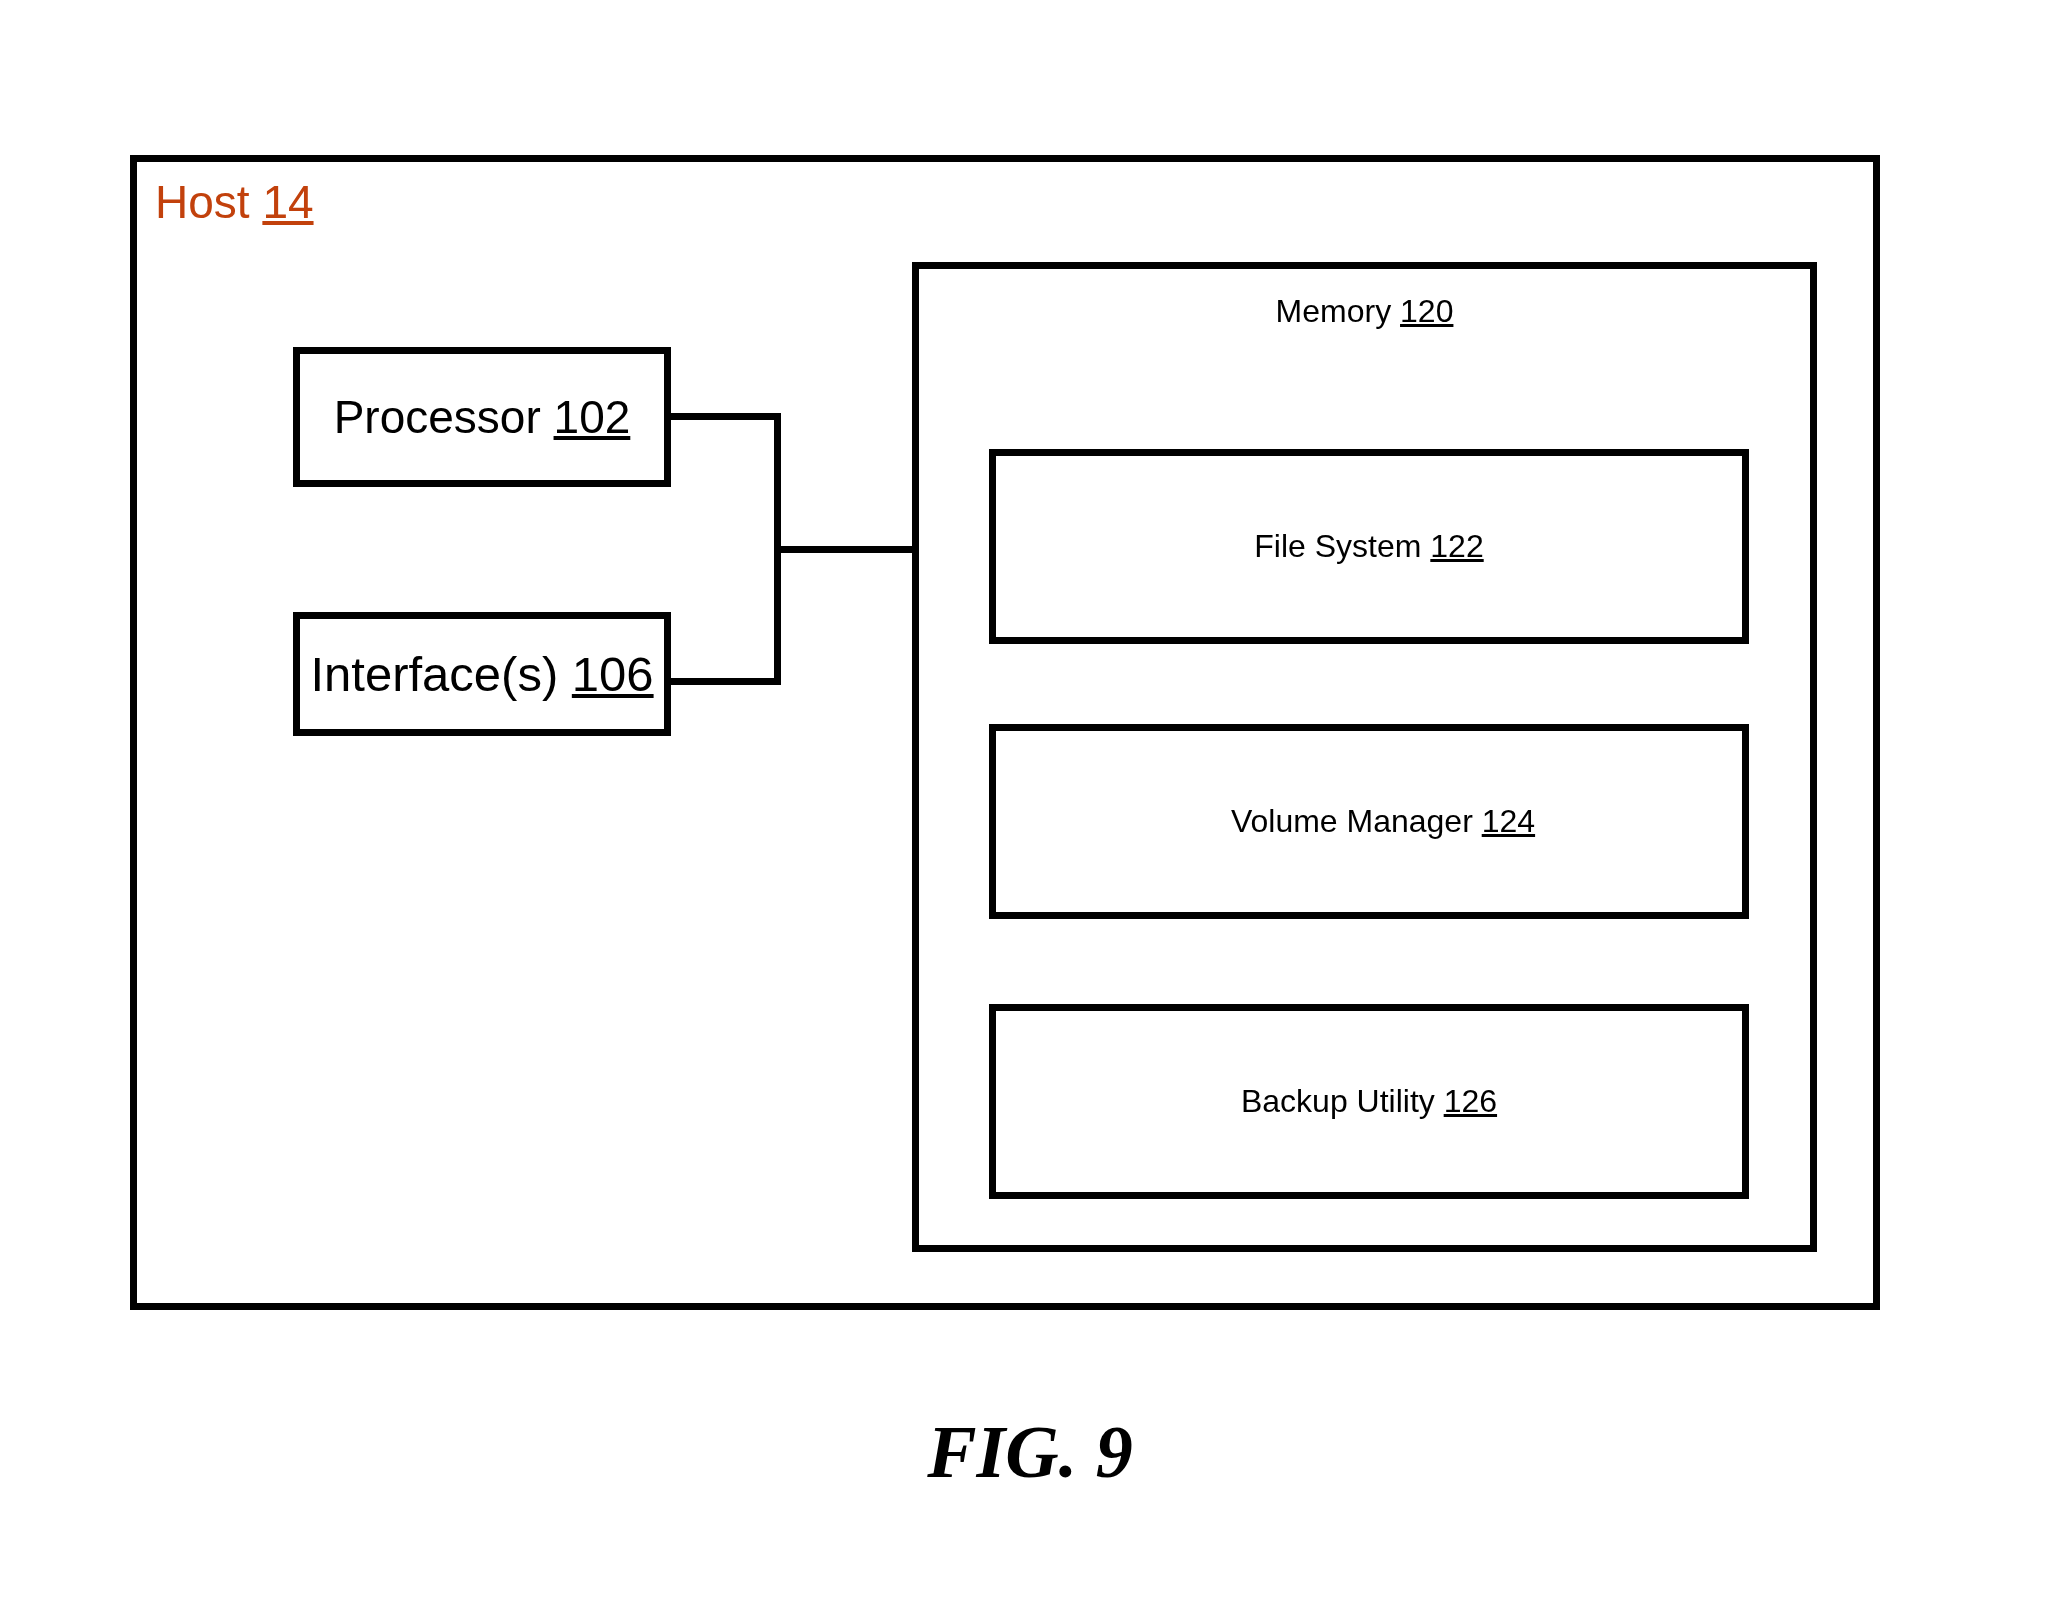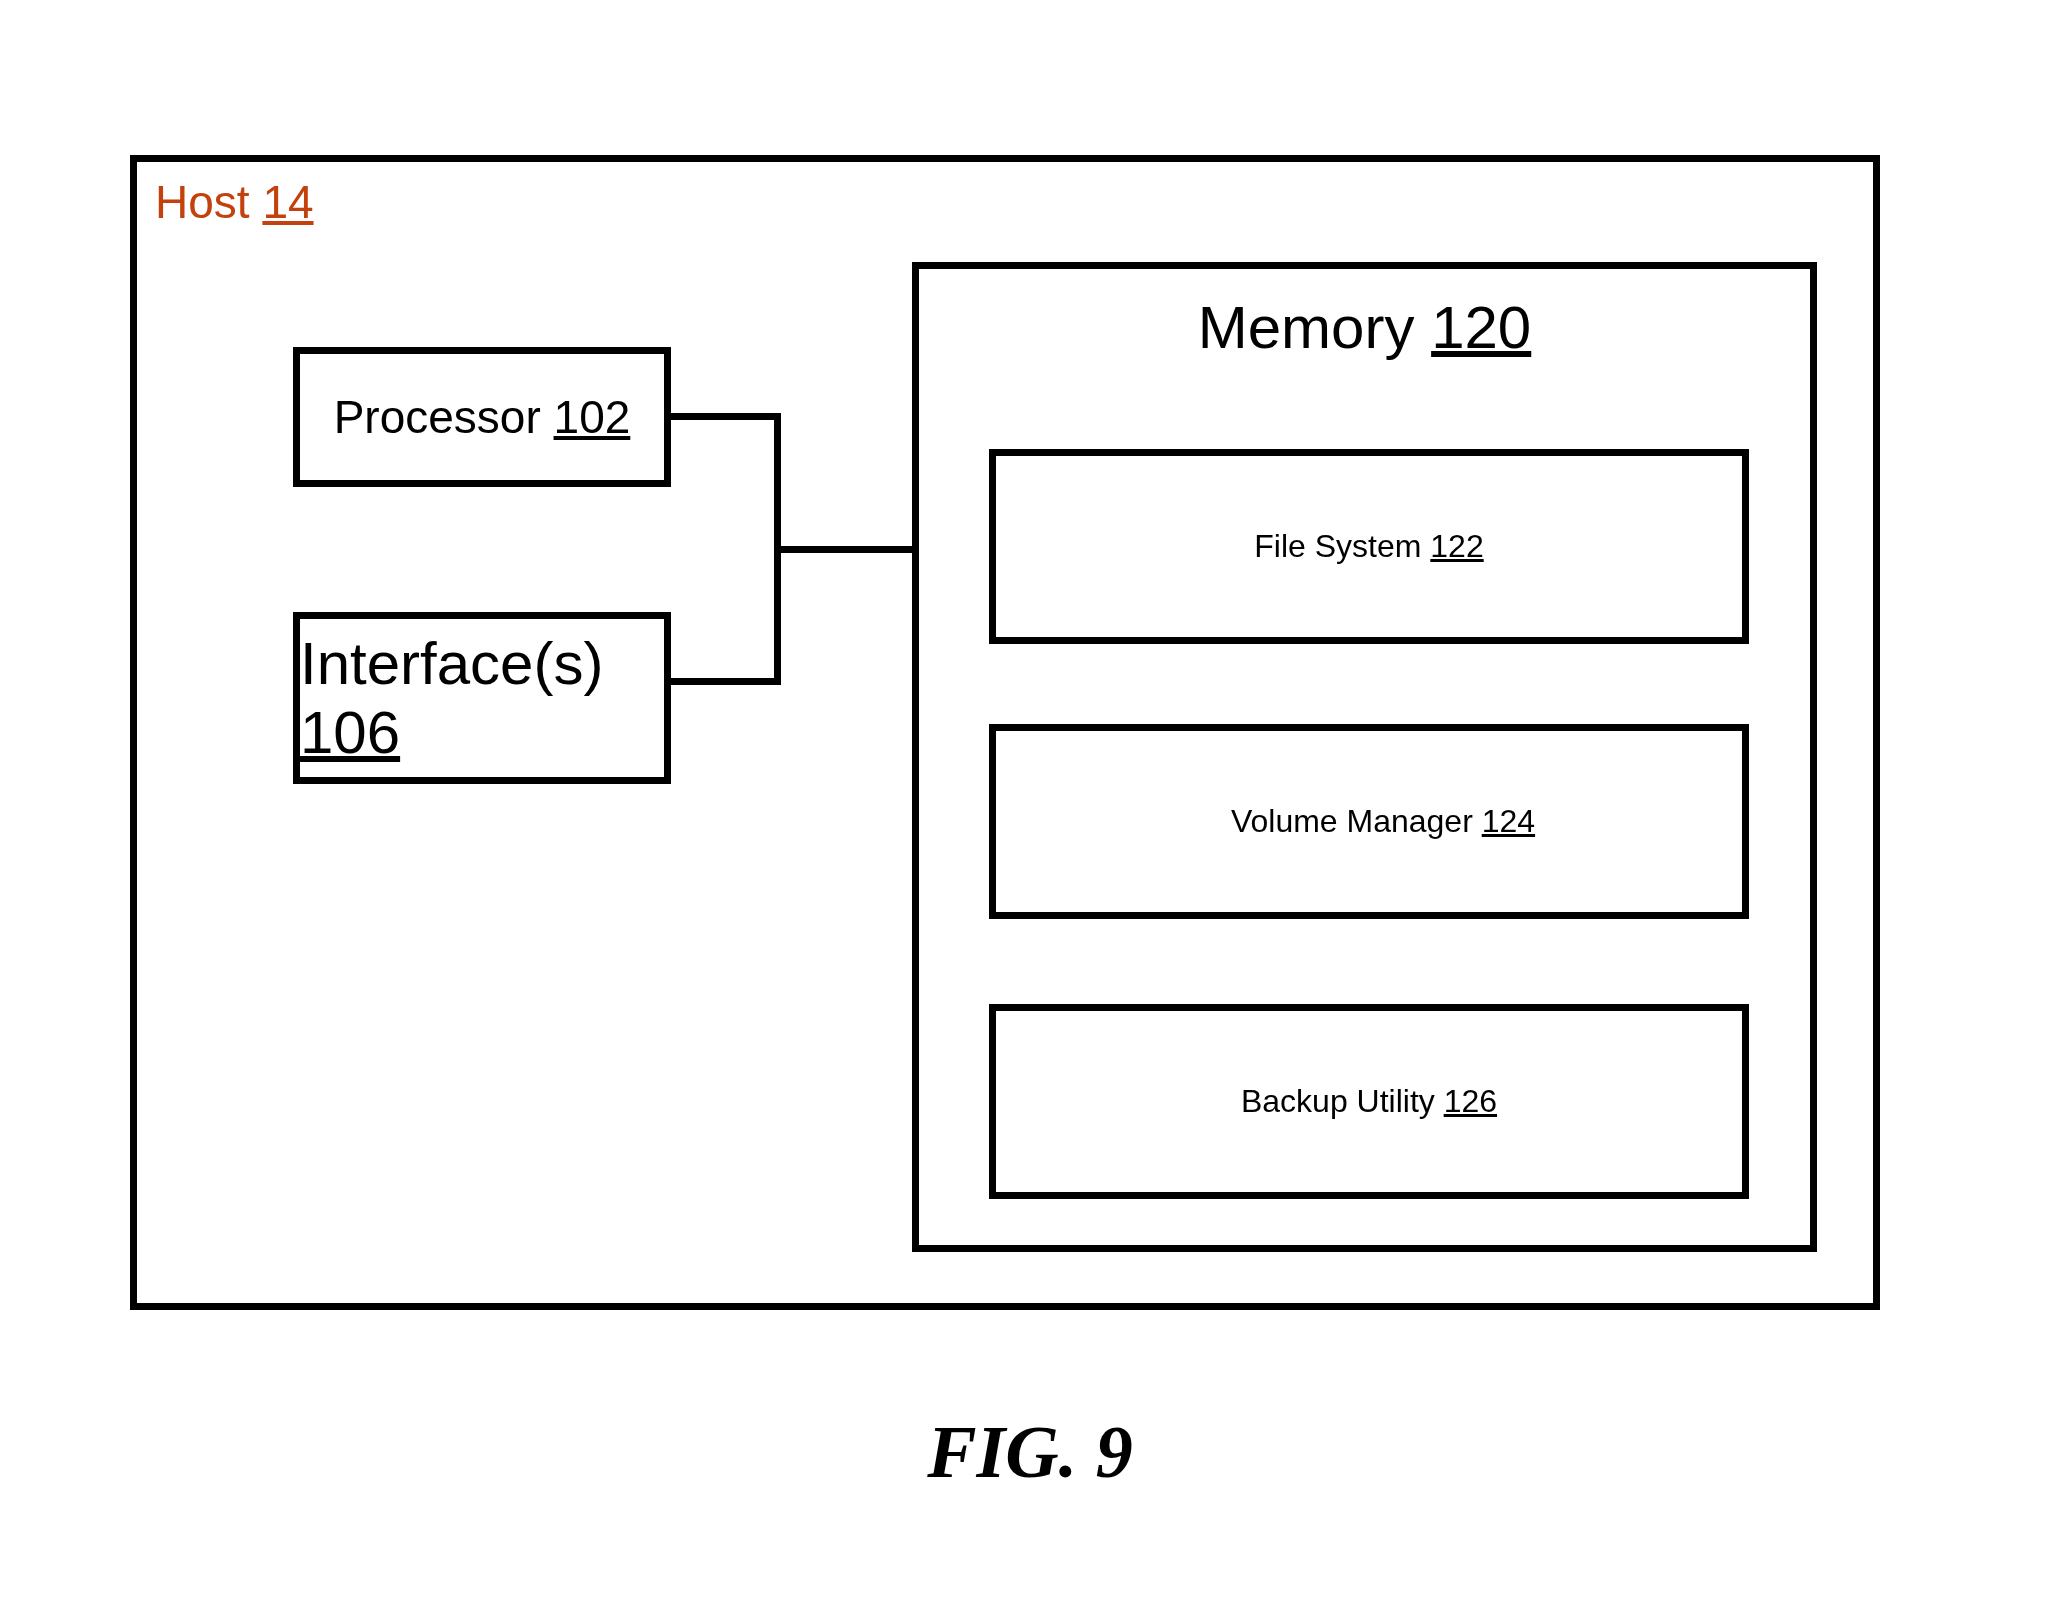--- a/index.html
+++ b/index.html
@@ -45,46 +45,46 @@
     display: flex;
     align-items: center;
     justify-content: center;
     font-size: 46px;
   }
   .interfaces-box {
     position: absolute;
     left: 293px;
     top: 612px;
     width: 378px;
-    height: 172px;
+    height: 124px;
     border: 7px solid #000;
     background: #fff;
     display: flex;
     align-items: center;
     justify-content: center;
-    font-size: 60px;
+    font-size: 49px;
   }
   .box-label .num { text-decoration: underline; }
 
   .memory-box {
     position: absolute;
     left: 912px;
     top: 262px;
     width: 905px;
     height: 990px;
     border: 7px solid #000;
     background: #fff;
   }
   .memory-title {
     position: absolute;
     left: 0;
     right: 0;
     top: 24px;
     text-align: center;
-    font-size: 60px;
+    font-size: 32px;
   }
   .memory-title .num { text-decoration: underline; }
 
   .inner-box {
     position: absolute;
     left: 70px;
     width: 760px;
     height: 195px;
     border: 7px solid #000;
     background: #fff;

